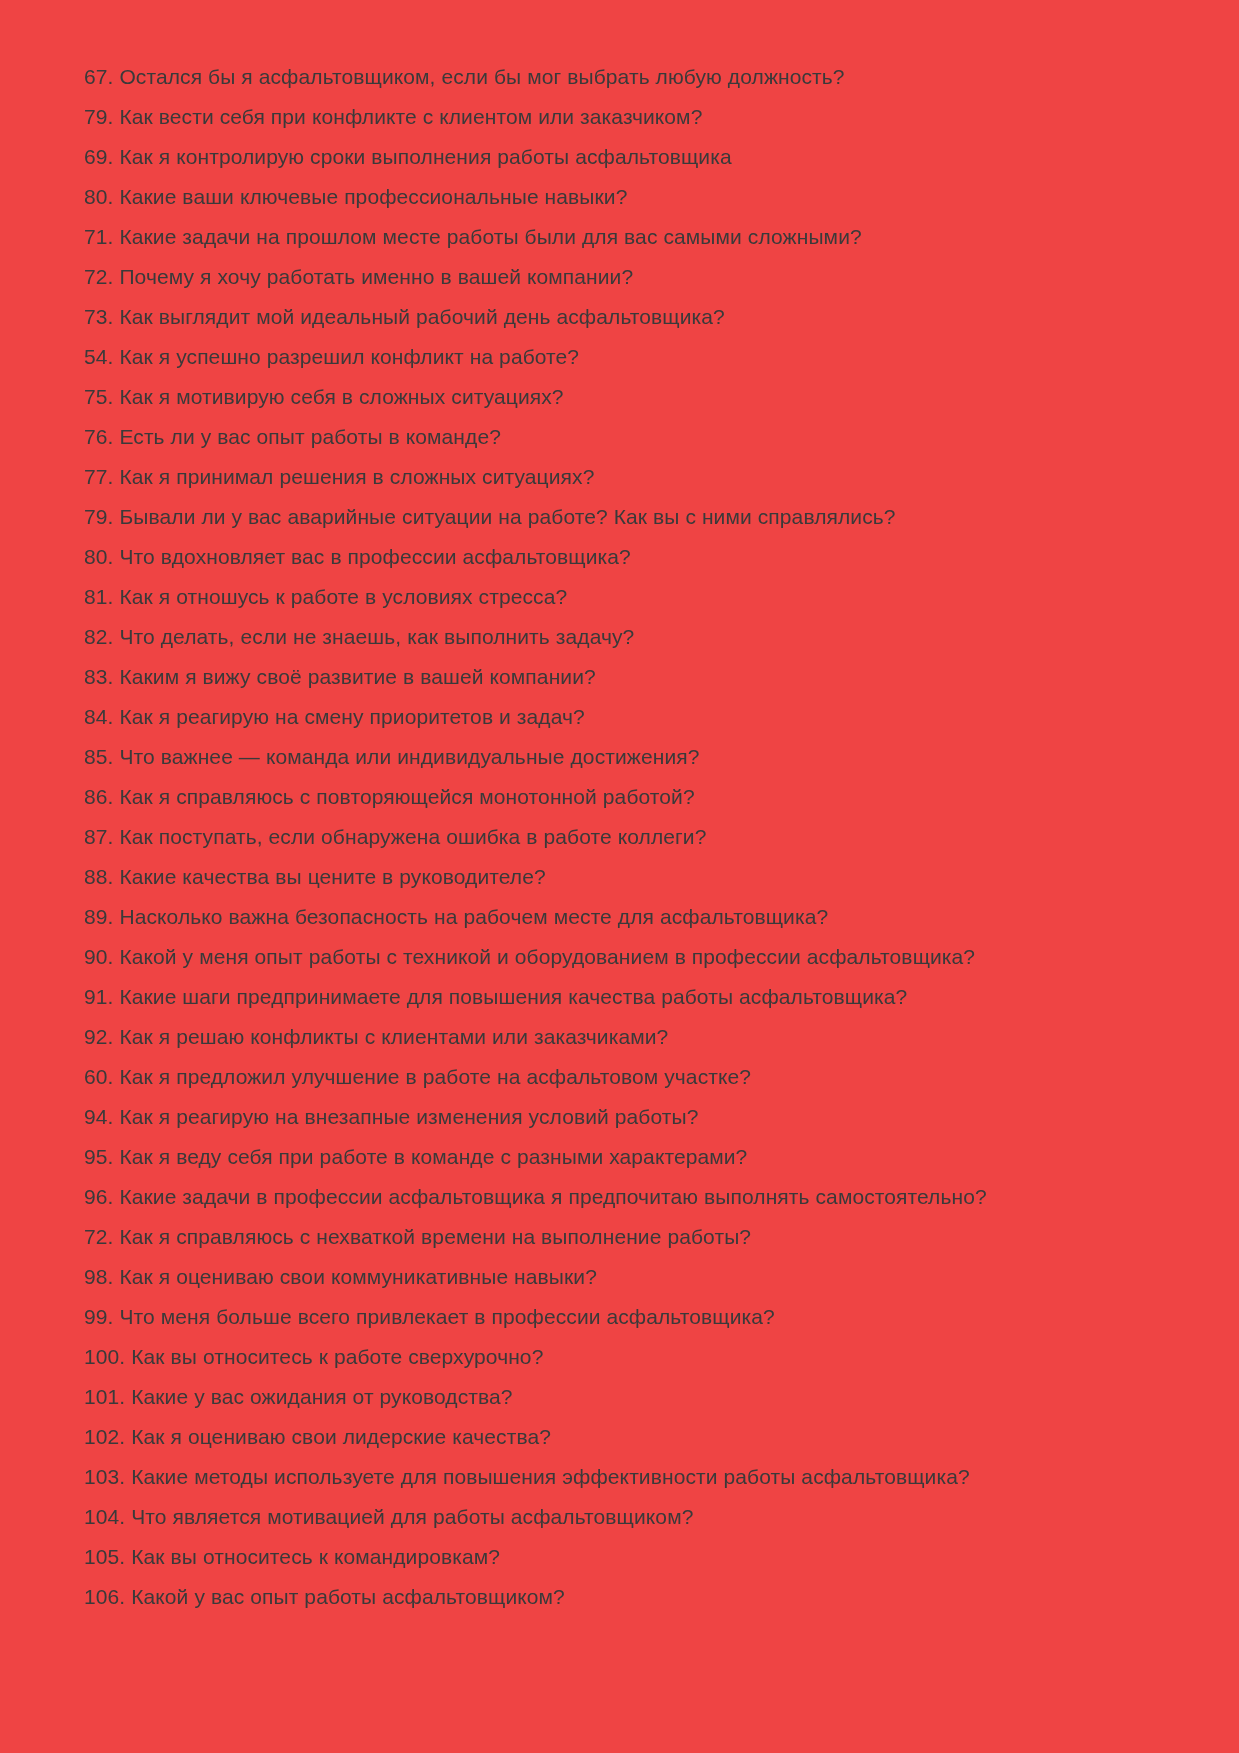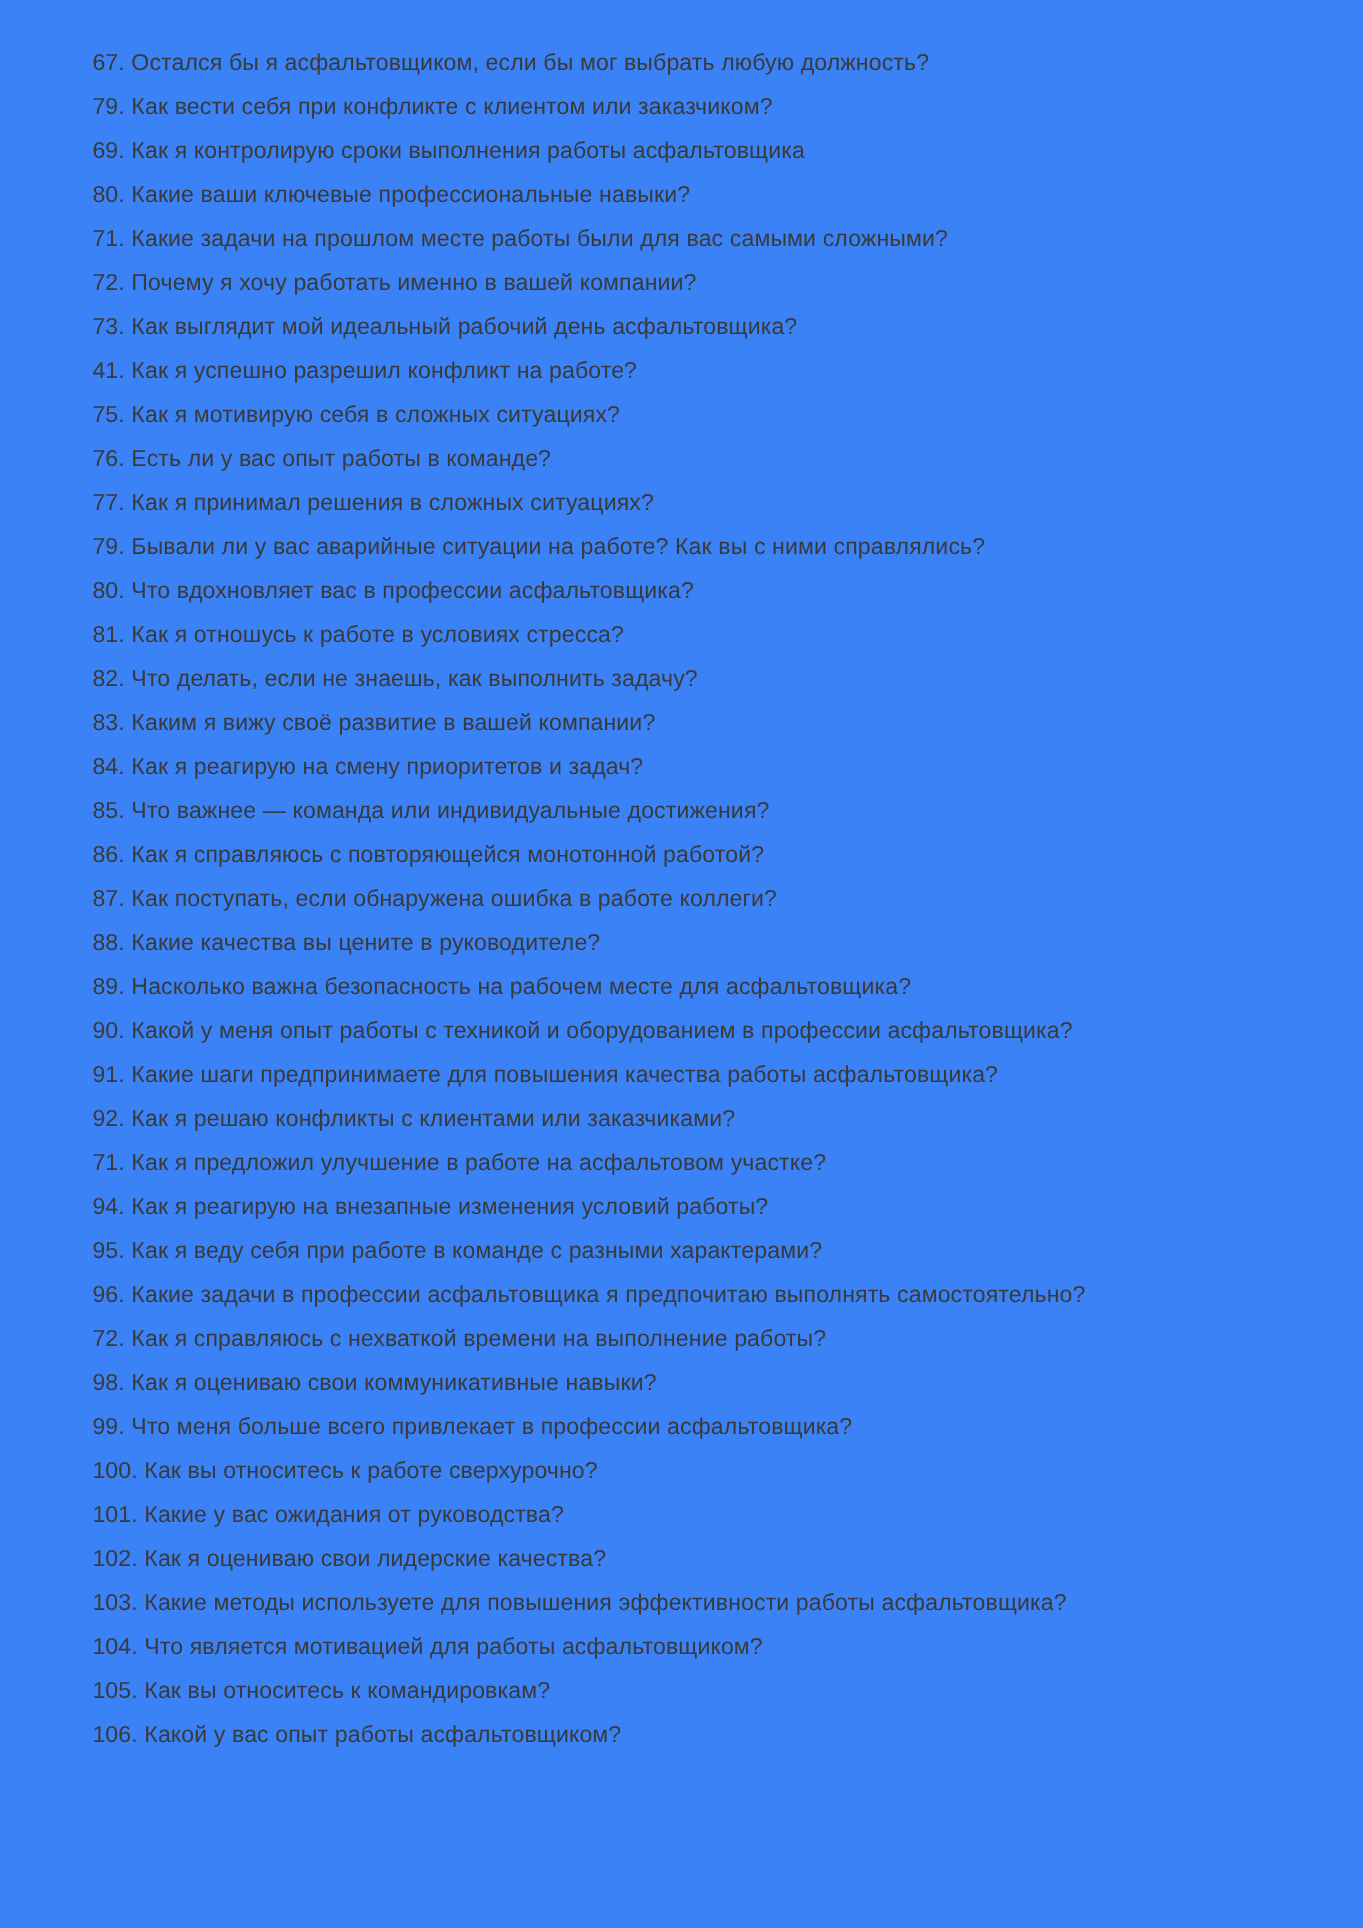--- a/index.html
+++ b/index.html
@@ -10,22 +10,22 @@
   body {
     width: 1239px;
     height: 1753px;
     overflow: hidden;
     font-family: "Liberation Sans", "DejaVu Sans", sans-serif;
   }
   .page {
     box-sizing: border-box;
     width: 1239px;
     height: 1753px;
-    padding: 38px 40px 0 84px;
-    background: #3b82f6;
+    padding: 57px 40px 0 84px;
+    background: #ef4444;
   }
   .question-line {
     margin: 0;
     padding: 0;
     font-size: 21px;
     line-height: 40px;
     color: #3a3a3a;
     letter-spacing: 0.1px;
     white-space: nowrap;
   }
@@ -35,39 +35,39 @@
 
 <div class="page">
   <div id="question-list">
       <p class="question-line">67. Остался бы я асфальтовщиком, если бы мог выбрать любую должность?</p>
       <p class="question-line">79. Как вести себя при конфликте с клиентом или заказчиком?</p>
       <p class="question-line">69. Как я контролирую сроки выполнения работы асфальтовщика</p>
       <p class="question-line">80. Какие ваши ключевые профессиональные навыки?</p>
       <p class="question-line">71. Какие задачи на прошлом месте работы были для вас самыми сложными?</p>
       <p class="question-line">72. Почему я хочу работать именно в вашей компании?</p>
       <p class="question-line">73. Как выглядит мой идеальный рабочий день асфальтовщика?</p>
-      <p class="question-line">41. Как я успешно разрешил конфликт на работе?</p>
+      <p class="question-line">54. Как я успешно разрешил конфликт на работе?</p>
       <p class="question-line">75. Как я мотивирую себя в сложных ситуациях?</p>
       <p class="question-line">76. Есть ли у вас опыт работы в команде?</p>
       <p class="question-line">77. Как я принимал решения в сложных ситуациях?</p>
       <p class="question-line">79. Бывали ли у вас аварийные ситуации на работе? Как вы с ними справлялись?</p>
       <p class="question-line">80. Что вдохновляет вас в профессии асфальтовщика?</p>
       <p class="question-line">81. Как я отношусь к работе в условиях стресса?</p>
       <p class="question-line">82. Что делать, если не знаешь, как выполнить задачу?</p>
       <p class="question-line">83. Каким я вижу своё развитие в вашей компании?</p>
       <p class="question-line">84. Как я реагирую на смену приоритетов и задач?</p>
       <p class="question-line">85. Что важнее — команда или индивидуальные достижения?</p>
       <p class="question-line">86. Как я справляюсь с повторяющейся монотонной работой?</p>
       <p class="question-line">87. Как поступать, если обнаружена ошибка в работе коллеги?</p>
       <p class="question-line">88. Какие качества вы цените в руководителе?</p>
       <p class="question-line">89. Насколько важна безопасность на рабочем месте для асфальтовщика?</p>
       <p class="question-line">90. Какой у меня опыт работы с техникой и оборудованием в профессии асфальтовщика?</p>
       <p class="question-line">91. Какие шаги предпринимаете для повышения качества работы асфальтовщика?</p>
       <p class="question-line">92. Как я решаю конфликты с клиентами или заказчиками?</p>
-      <p class="question-line">71. Как я предложил улучшение в работе на асфальтовом участке?</p>
+      <p class="question-line">60. Как я предложил улучшение в работе на асфальтовом участке?</p>
       <p class="question-line">94. Как я реагирую на внезапные изменения условий работы?</p>
       <p class="question-line">95. Как я веду себя при работе в команде с разными характерами?</p>
       <p class="question-line">96. Какие задачи в профессии асфальтовщика я предпочитаю выполнять самостоятельно?</p>
       <p class="question-line">72. Как я справляюсь с нехваткой времени на выполнение работы?</p>
       <p class="question-line">98. Как я оцениваю свои коммуникативные навыки?</p>
       <p class="question-line">99. Что меня больше всего привлекает в профессии асфальтовщика?</p>
       <p class="question-line">100. Как вы относитесь к работе сверхурочно?</p>
       <p class="question-line">101. Какие у вас ожидания от руководства?</p>
       <p class="question-line">102. Как я оцениваю свои лидерские качества?</p>
       <p class="question-line">103. Какие методы используете для повышения эффективности работы асфальтовщика?</p>

